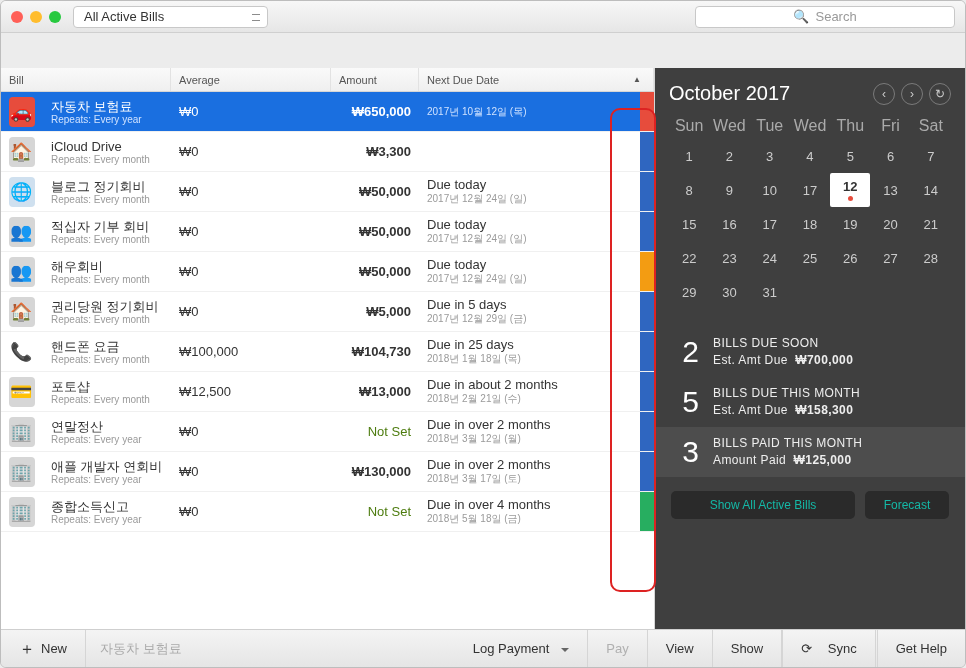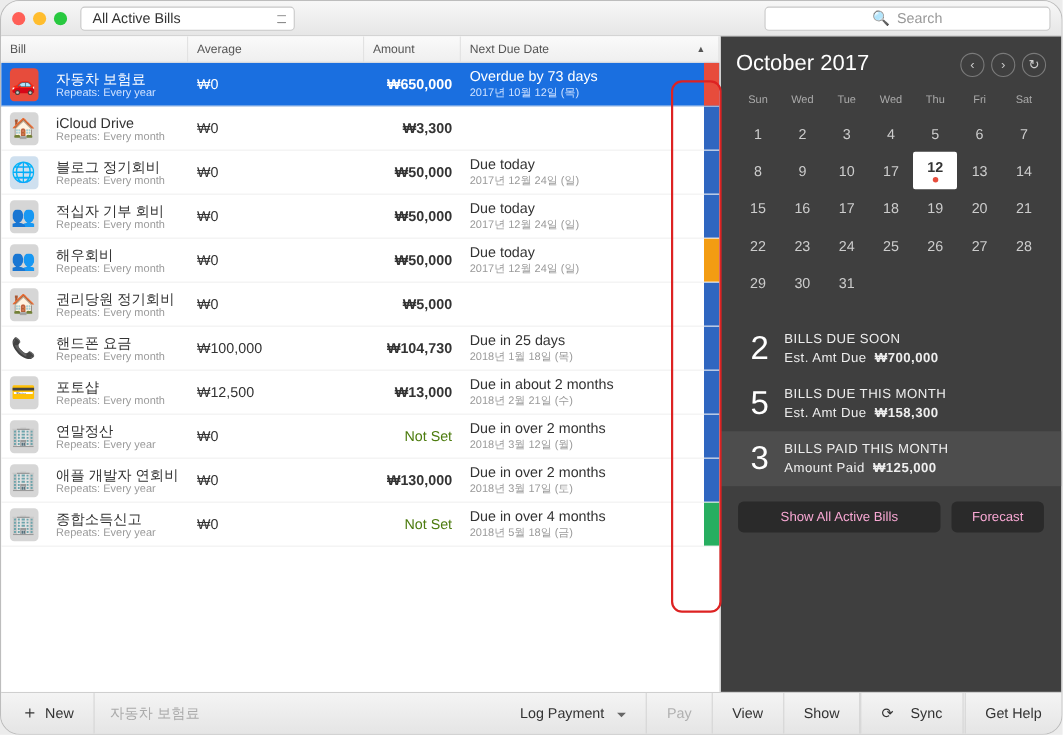--- a/index.html
+++ b/index.html
@@ -1,26 +1,26 @@
 <!DOCTYPE html>
 <html><head>
 <meta charset="utf-8">
 <style>
   * { box-sizing: border-box; margin: 0; padding: 0; }
   body { font-family: -apple-system, "Helvetica Neue", Arial, sans-serif; font-size: 13px; color: #333; background: #ececec; width: 966px; height: 668px; overflow: hidden; }
-  .window { width: 966px; height: 668px; display: flex; flex-direction: column; border: 1px solid #bdbdbd; border-radius: 18px; overflow: hidden; background: #ececec; }
+  .window { width: 966px; height: 668px; display: flex; flex-direction: column; border: 1px solid #bdbdbd; border-radius: 6px; overflow: hidden; background: #ececec; }
   .titlebar { height: 32px; background: linear-gradient(#f7f7f7,#e6e6e6); display: flex; align-items: center; padding: 0 10px; border-bottom: 1px solid #cfcfcf; gap: 12px; }
   .traffic { display: flex; gap: 7px; }
   .dot { width: 12px; height: 12px; border-radius: 50%; }
   .d-close { background:#ff5f57; } .d-min{background:#ffbd2e;} .d-max{background:#28c940;}
   .select { height: 22px; background:#fff; border:1px solid #c8c8c8; border-radius:4px; padding:0 22px 0 10px; display:flex; align-items:center; position:relative; min-width:195px; font-size:13px; }
   .select::after { content:""; position:absolute; right:6px; top:4px; width:10px; height:14px; background: linear-gradient(#666,#666) center 3px/8px 1.4px no-repeat, linear-gradient(#666,#666) center 9px/8px 1.4px no-repeat; clip-path: polygon(50% 0,100% 30%,0 30%,50% 0,50% 100%,0 70%,100% 70%,50% 100%); }
   .spacer { flex:1; }
   .search { height:22px; min-width:260px; border:1px solid #c8c8c8; border-radius:4px; background:#fff; display:flex; align-items:center; justify-content:center; color:#999; gap:6px; font-size:13px; }
-  .main { flex:1; display:flex; overflow:hidden; }
+  .main { flex:1; display:flex; overflow:hidden;margin-top:35px; }
   .left { flex:1; display:flex; flex-direction:column; background:#fff; border-right:1px solid #d6d6d6; position:relative; }
   .thead { display:flex; height:24px; background:linear-gradient(#fafafa,#efefef); border-bottom:1px solid #d6d6d6; font-size:11px; color:#555; }
   .th { display:flex; align-items:center; padding:0 8px; border-right:1px solid #e2e2e2; position:relative; }
   .th.bill{width:170px;} .th.avg{width:160px;} .th.amt{width:88px;} .th.due{flex:1;}
   .th.due::after{ content:"▲"; font-size:8px; color:#555; position:absolute; right:12px; }
   .rows { flex:1; overflow:auto; }
   .row { display:flex; align-items:center; height:40px; border-bottom:1px solid #f0f0f0; position:relative; }
   .row.sel { background:#1a6fe0; color:#fff; }
   .row.sel .sub, .row.sel .duedate { color:#cfe2ff; }
   .cell { padding:0 8px; }
@@ -36,33 +36,33 @@
   .duedate{ font-size:10px; color:#9a9a9a; }
   .stripe{ position:absolute; right:0; top:0; bottom:0; width:14px; }
   .ic{ width:30px; height:30px; border-radius:4px; display:flex; align-items:center; justify-content:center; font-size:18px; }
   .highlight-box{ position:absolute; top:40px; right:-2px; width:46px; height:484px; border:2px solid #d22; border-radius:10px; pointer-events:none; }
   .right{ width:310px; background:#3f3f3f; color:#ddd; display:flex; flex-direction:column; }
   .cal-head{ display:flex; align-items:center; padding:14px 14px 8px; }
   .month{ font-size:20px; font-weight:300; color:#fff; flex:1; }
   .navbtn{ width:22px; height:22px; border:1px solid #7a7a7a; border-radius:50%; display:flex; align-items:center; justify-content:center; color:#ccc; margin-left:6px; font-size:12px; cursor:pointer; }
   .cal{ padding:0 14px 10px; }
   .dow, .week{ display:flex; }
-  .cell-day{ flex:1; text-align:center; font-size:10px; color:#aaa; height:26px; display:flex; flex-direction:column; align-items:center; justify-content:center; position:relative; }
+  .cell-day{ flex:1; text-align:center; font-size:16px; color:#aaa; height:26px; display:flex; flex-direction:column; align-items:center; justify-content:center; position:relative; }
   .week .cell-day{ height:34px; font-size:13px; color:#ccc; }
   .cell-day.dim{ color:#666; }
   .cell-day.today{ background:#fff; color:#333; border-radius:2px; font-weight:600; }
   .ddot{ width:5px; height:5px; border-radius:50%; background:#e74c3c; margin-top:2px; }
   .summary{ padding:8px 0; }
   .srow{ display:flex; align-items:center; padding:8px 16px; gap:14px; }
   .srow.hl{ background:#4d4d4d; }
   .snum{ font-size:30px; font-weight:300; color:#fff; width:28px; text-align:right; }
   .slabel{ font-size:12px; letter-spacing:0.4px; color:#eee; line-height:17px; }
   .slabel b{ font-weight:600; }
   .btns{ display:flex; gap:10px; padding:6px 16px 16px; }
-  .pill{ flex:1; background:#2a2a2a; color:#f9a8d4; border-radius:5px; height:28px; display:flex; align-items:center; justify-content:center; font-size:12px; cursor:pointer; }
+  .pill{ flex:1; background:#2a2a2a; color:#14b8a6; border-radius:5px; height:28px; display:flex; align-items:center; justify-content:center; font-size:12px; cursor:pointer; }
   .pill.sm{ flex:0 0 84px; }
   .footer{ height:38px; display:flex; background:linear-gradient(#f4f4f4,#e5e5e5); border-top:1px solid #cfcfcf; }
   .fbtn{ display:flex; align-items:center; padding:0 18px; font-size:13px; color:#333; border-right:1px solid #d5d5d5; cursor:pointer; gap:6px; }
   .fbtn.disabled{ color:#b0b0b0; }
   .fspacer{ flex:1; display:flex; align-items:center; padding:0 14px; color:#aaa; font-size:13px; }
   .plus{ font-size:16px; line-height:1; }
   .chev::after{ content:""; display:inline-block; margin-left:6px; border:4px solid transparent; border-top-color:#666; transform:translateY(3px);}
 </style>
 </head>
 <body>
@@ -95,21 +95,20 @@
     <div class="cell c-icon">
               <div class="ic" style="background:#e74c3c">🚗</div>
             </div>
     <div class="cell c-bill">
       <div class="name">자동차 보험료</div>
       <div class="sub">Repeats: Every year</div>
     </div>
     <div class="cell c-avg">₩0</div>
     <div class="cell c-amt ">₩650,000</div>
     <div class="cell c-due">
-      <div class="dtext">Overdue by 73 days</div>
       <div class="duedate">2017년 10월 12일 (목)</div>
     </div>
     <div class="stripe" style="background:#e74c3c"></div>
           </div>
           <div class="row">
     <div class="cell c-icon">
               <div class="ic" style="background:#d6d6d6">🏠</div>
             </div>
     <div class="cell c-bill">
       <div class="name">iCloud Drive</div>
@@ -170,20 +169,24 @@
           <div class="row">
     <div class="cell c-icon">
               <div class="ic" style="background:#d6d6d6">🏠</div>
             </div>
     <div class="cell c-bill">
       <div class="name">권리당원 정기회비</div>
       <div class="sub">Repeats: Every month</div>
     </div>
     <div class="cell c-avg">₩0</div>
     <div class="cell c-amt ">₩5,000</div>
+    <div class="cell c-due">
+      <div class="dtext">Due in 5 days</div>
+      <div class="duedate">2017년 12월 29일 (금)</div>
+    </div>
     <div class="stripe" style="background:#2f66c0"></div>
           </div>
           <div class="row">
     <div class="cell c-icon">
               <div class="ic" style="background:#fff">📞</div>
             </div>
     <div class="cell c-bill">
       <div class="name">핸드폰 요금</div>
       <div class="sub">Repeats: Every month</div>
     </div>

